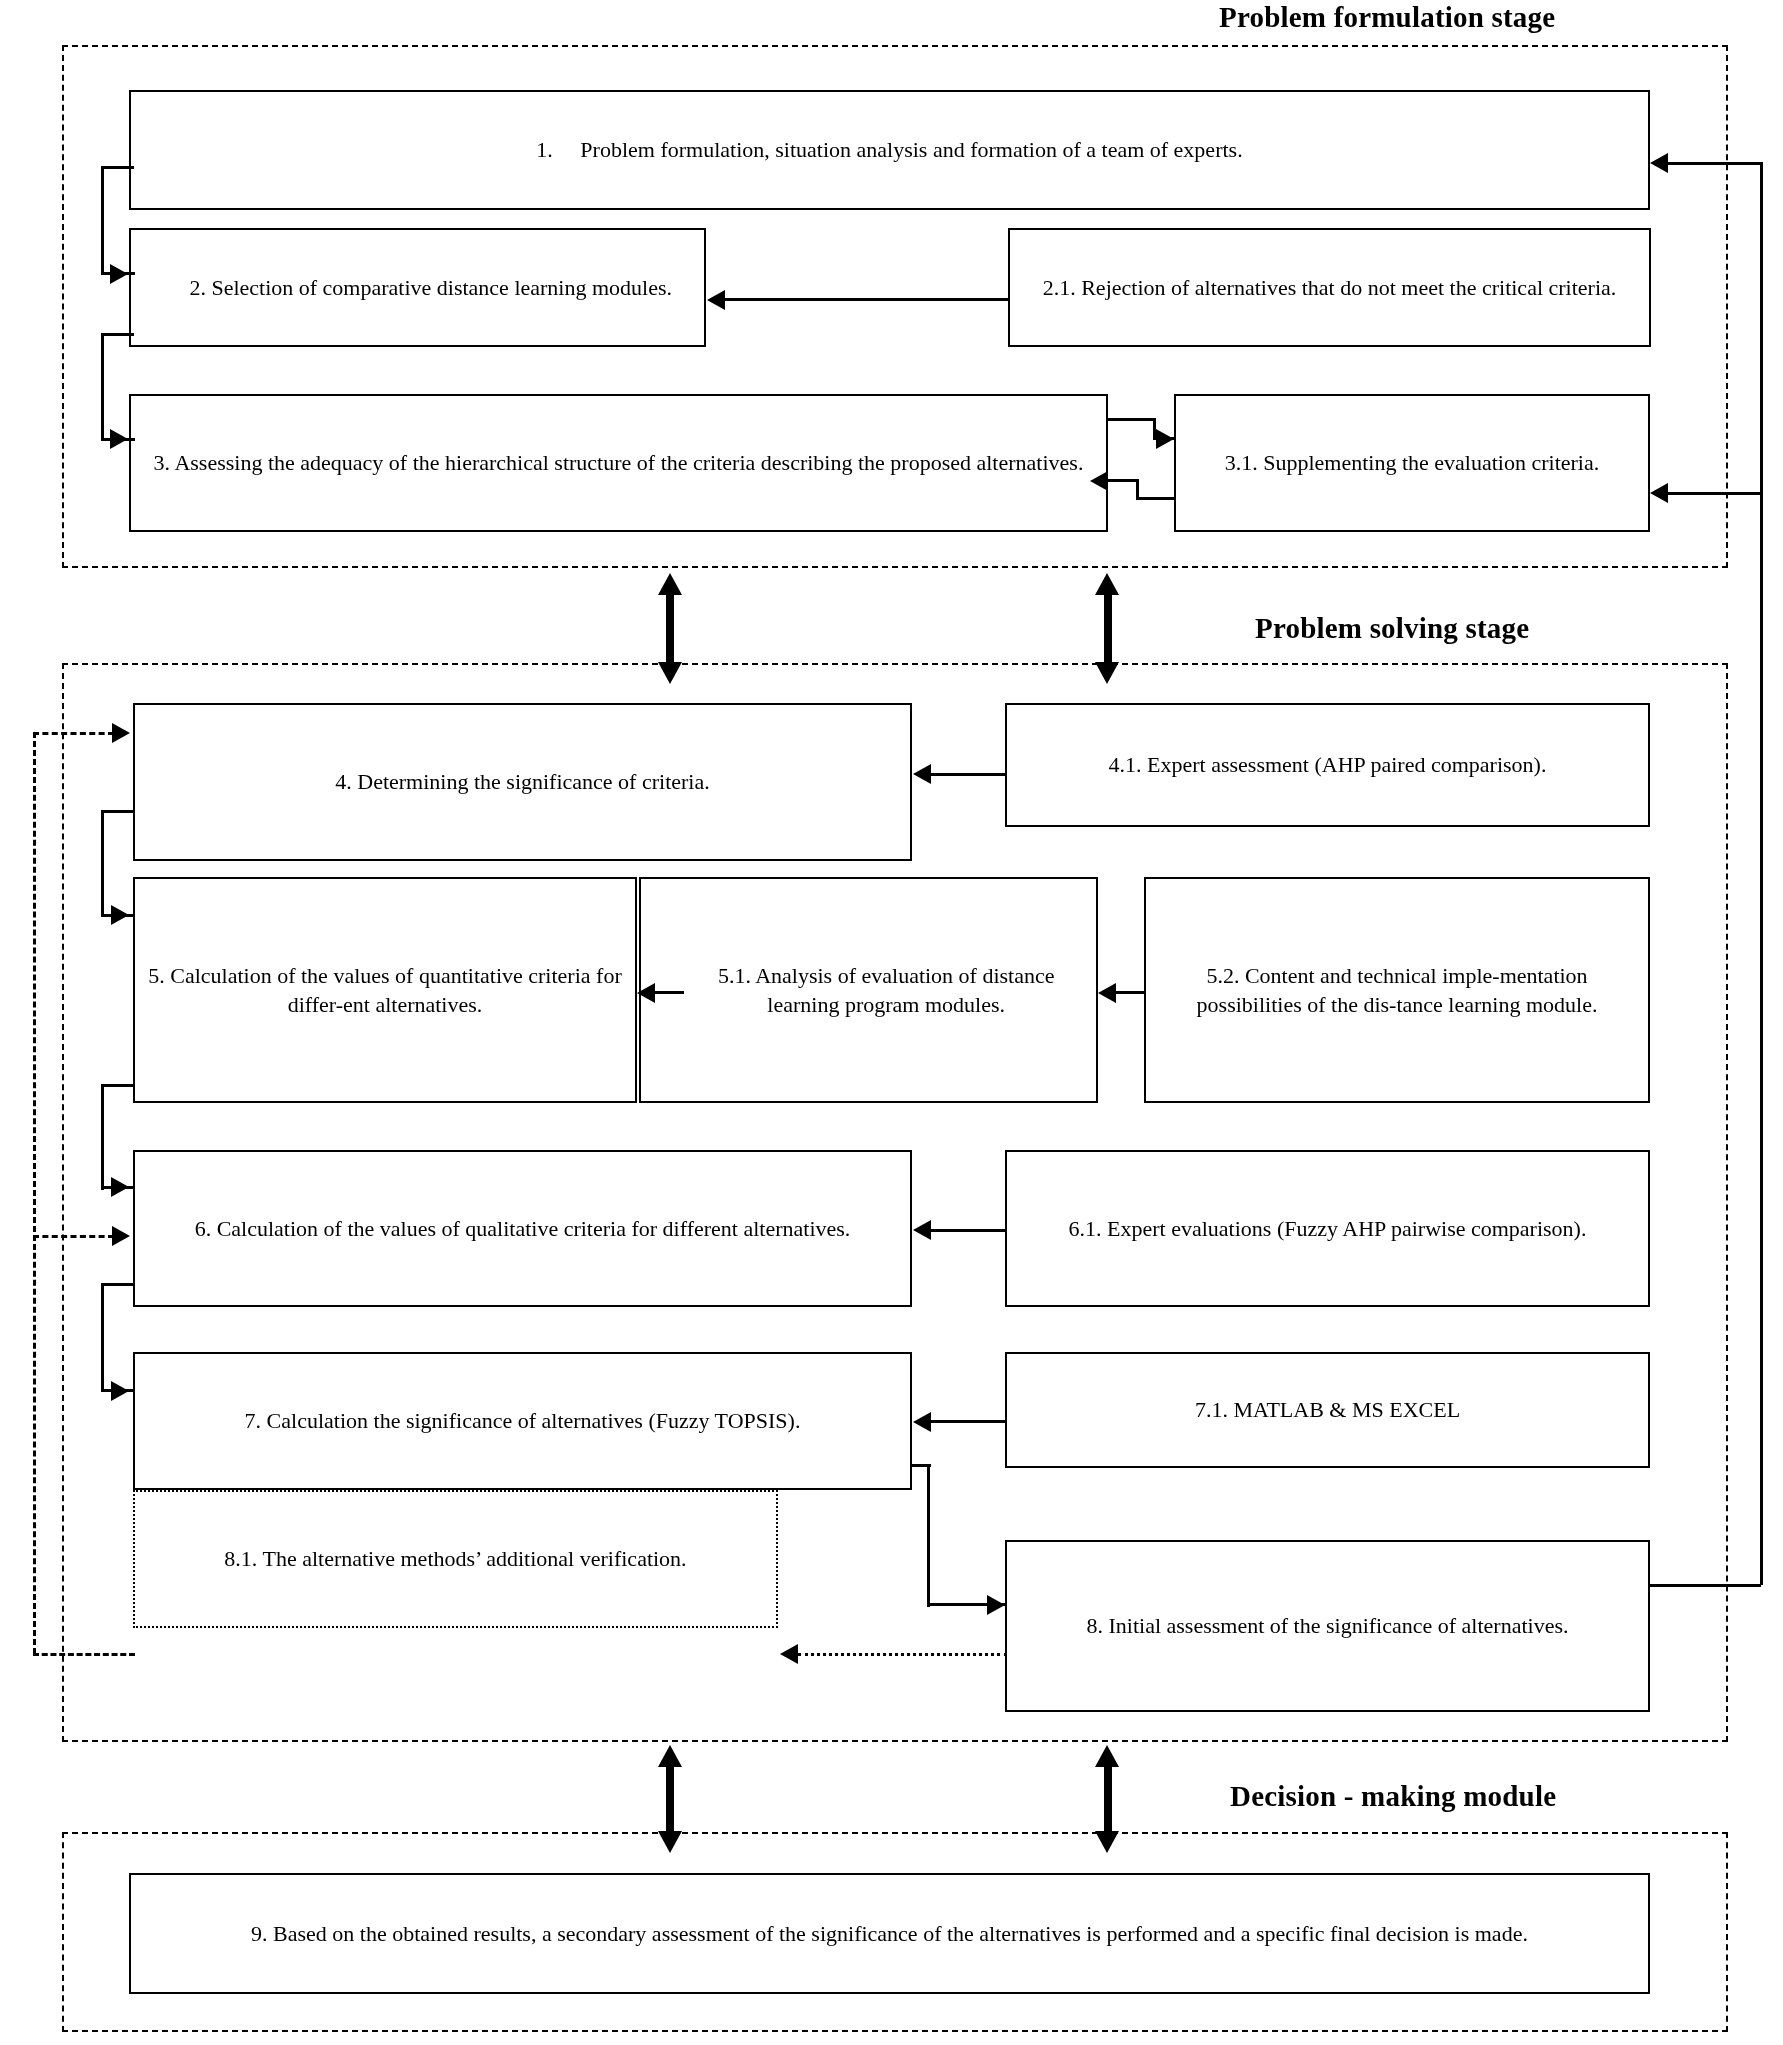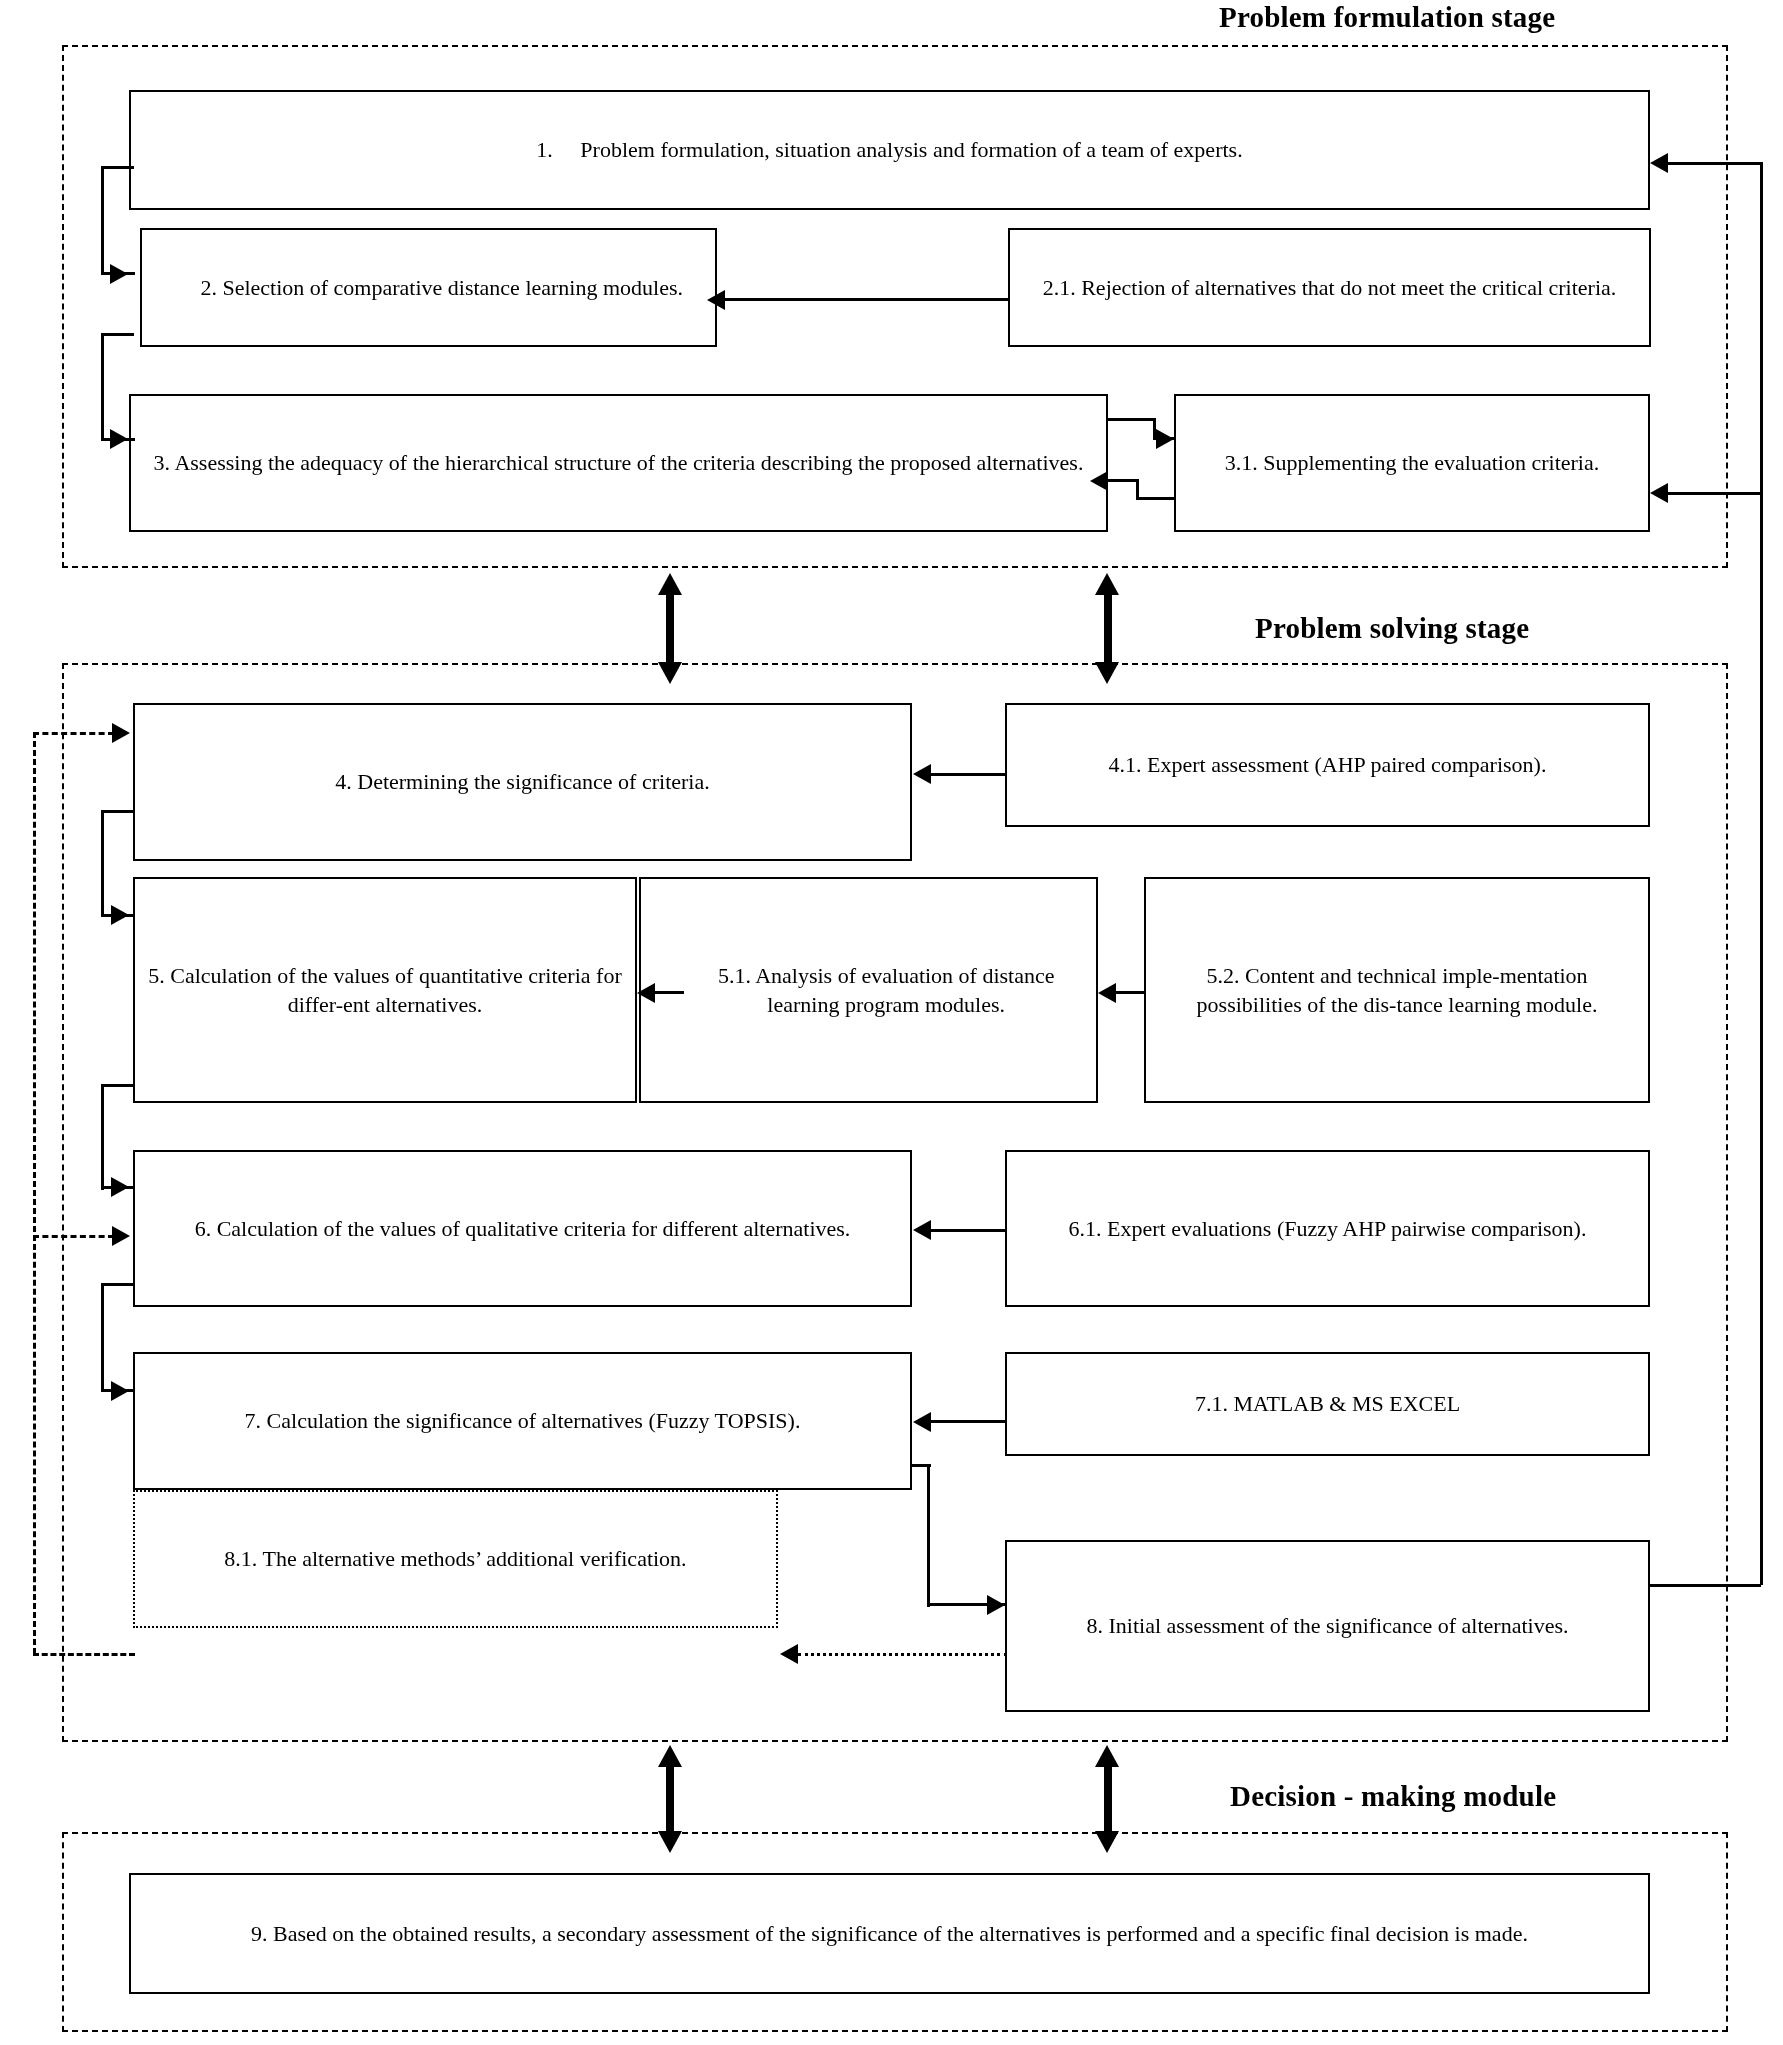--- a/index.html
+++ b/index.html
@@ -38,21 +38,21 @@
 
 <div id="root">
 
   <div class="stage-label" style="left:1219px;top:2.9px;">Problem formulation stage</div>
   <div class="stage" style="left:62px;top:45px;width:1666px;height:523px;"></div>
 
   <div class="box" style="left:129px;top:90px;width:1521px;height:120px;">
     <span class="txt">1.  Problem formulation, situation analysis and formation of a team of experts.</span>
   </div>
 
-  <div class="box" style="left:140px;top:228px;width:577px;height:119px;padding-left:35px;">
+  <div class="box" style="left:129px;top:228px;width:577px;height:119px;padding-left:35px;">
     <span class="txt">2. Selection of comparative distance learning modules.</span>
   </div>
 
   <div class="box" style="left:1008px;top:228px;width:643px;height:119px;">
     <span class="txt">2.1. Rejection of alternatives that do not meet the critical criteria.</span>
   </div>
 
   <div class="box" style="left:129px;top:394px;width:979px;height:138px;">
     <span class="txt">3. Assessing the adequacy of the hierarchical structure of the criteria describing the proposed alternatives.</span>
   </div>
@@ -128,21 +128,21 @@
   </div>
 
   <div class="box" style="left:1005px;top:1150px;width:645px;height:157px;">
     <span class="txt">6.1. Expert evaluations (Fuzzy AHP pairwise comparison).</span>
   </div>
 
   <div class="box" style="left:133px;top:1352px;width:779px;height:138px;">
     <span class="txt">7. Calculation the significance of alternatives (Fuzzy TOPSIS).</span>
   </div>
 
-  <div class="box" style="left:1005px;top:1352px;width:645px;height:104px;">
+  <div class="box" style="left:1005px;top:1352px;width:645px;height:116px;">
     <span class="txt">7.1. MATLAB &amp; MS EXCEL</span>
   </div>
 
   <div class="box dotted" style="left:133px;top:1490px;width:645px;height:138px;">
     <span class="txt">8.1. The alternative methods’ additional verification.</span>
   </div>
 
   <div class="box" style="left:1005px;top:1540px;width:645px;height:172px;">
     <span class="txt">8. Initial assessment of the significance of alternatives.</span>
   </div>

